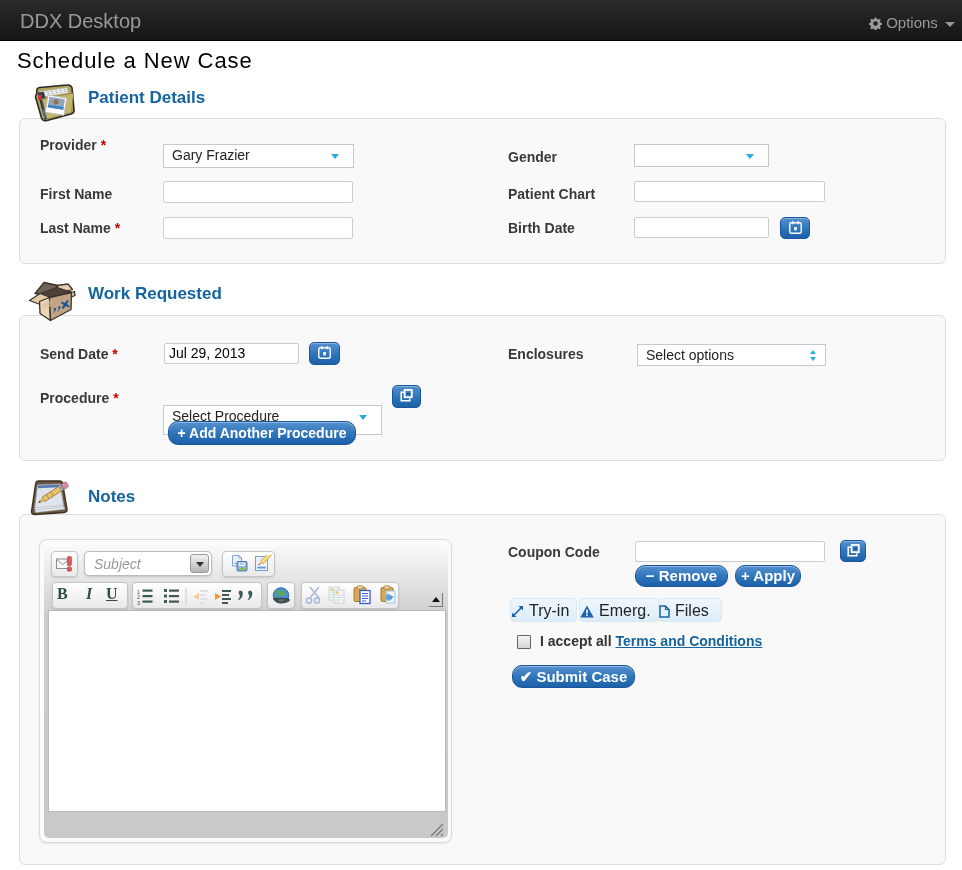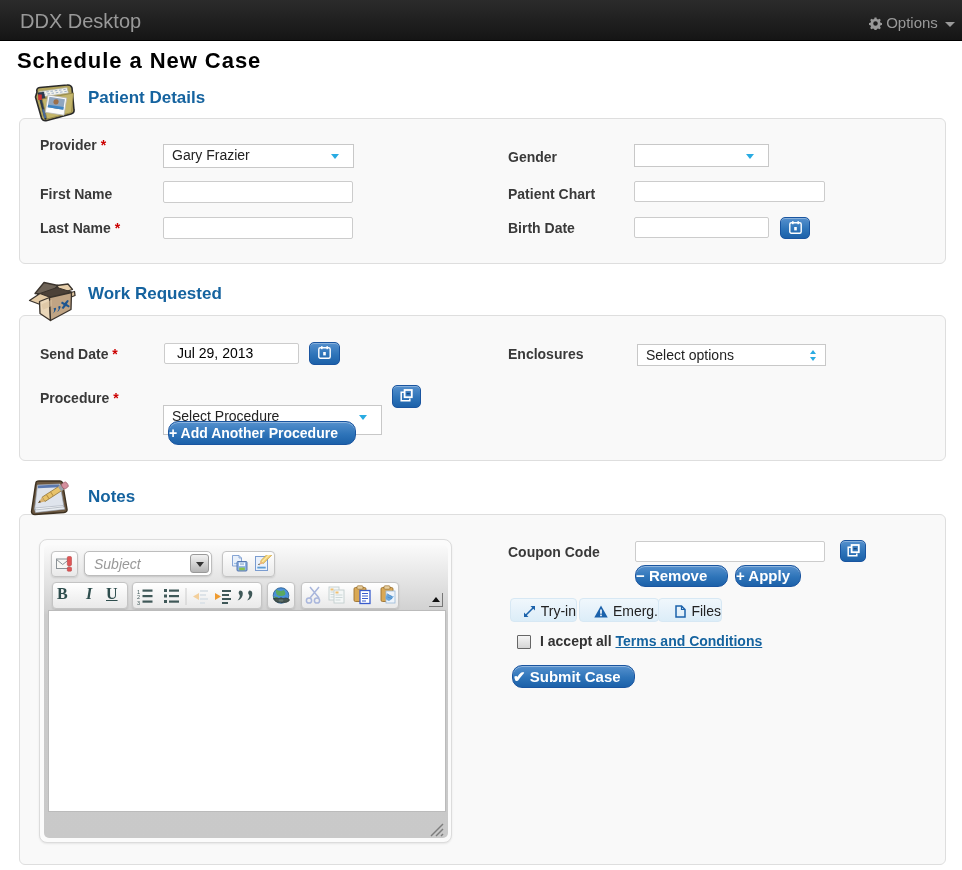--- a/index.html
+++ b/index.html
@@ -1,30 +1,30 @@
 <!DOCTYPE html>
 <html><head><meta charset="utf-8"><style>
 *{margin:0;padding:0;box-sizing:border-box}
 body{width:962px;height:870px;position:relative;background:#fff;font-family:"Liberation Sans",sans-serif;overflow:hidden}
 .abs{position:absolute}
 #navbar{left:0;top:0;width:962px;height:41px;background:linear-gradient(#2b2b2b,#151515);border-bottom:1px solid #000}
 #brand{left:20px;top:10px;font-size:20px;color:#999}
 #opts{right:7px;top:14px;font-size:15px;color:#999}
-h1{position:absolute;left:17px;top:48px;font-size:22px;font-weight:bold;color:#000;letter-spacing:0.95px}
+h1{position:absolute;left:17px;top:48px;font-size:22px;font-weight:normal;color:#000;letter-spacing:0.95px}
 .panel{background:#f9f9f9;border:1px solid #dedede;border-radius:6px;left:19px;width:927px}
 .seclink{font-size:17px;font-weight:bold;color:#15639f;line-height:17px}
 label{font-size:14px;font-weight:bold;color:#393939;white-space:nowrap}
 label .req{color:#cc0000;font-weight:bold}
 .inp{background:#fff;border:1px solid #ccc;border-radius:2px}
 .sel{background:#fff;border:1px solid #c8c8c8;font-size:14px;color:#222;line-height:21px;padding-left:8px;white-space:nowrap}
 .caret-b{position:absolute;width:0;height:0;border-left:4.5px solid transparent;border-right:4.5px solid transparent;border-top:5.5px solid #29abe2;top:9px}
 .btn{background:linear-gradient(#5590cd,#2e74b9 55%,#1c61a9);border:1px solid #1a55a0;border-radius:5px;color:#fff;text-align:center;box-shadow:inset 0 1px 0 rgba(255,255,255,.3)}
-.btnbig{background:linear-gradient(#5590cd,#2e74b9 55%,#1c61a9);border:1px solid #1a55a0;border-radius:10px;color:#fff;font-weight:bold;font-size:14px;box-shadow:inset 0 1px 0 rgba(255,255,255,.35)}
+.btnbig{background:linear-gradient(#5590cd,#2e74b9 55%,#1c61a9);border:1px solid #1a55a0;border-radius:10px;color:#fff;font-weight:bold;font-size:14px;text-align:center;box-shadow:inset 0 1px 0 rgba(255,255,255,.35)}
 .tbtn{position:absolute;background:linear-gradient(#ffffff,#e9e9e9);border:1px solid #c4c4c4;border-radius:4px;text-align:center;box-shadow:0 1px 2px rgba(0,0,0,.12)}
-.tab{background:linear-gradient(#f0f7fc,#dcedf8);border:1px solid #d7e8f4;border-radius:4px;font-size:14px;color:#222;text-align:right}
+.tab{background:linear-gradient(#f0f7fc,#dcedf8);border:1px solid #d7e8f4;border-radius:4px;font-size:16px;color:#222;text-align:left}
 </style></head><body>
 
 <div class="abs" id="navbar"></div>
 <div class="abs" id="brand">DDX Desktop</div>
 <div class="abs" id="opts"><svg width="13" height="13" viewBox="0 0 16 16" style="vertical-align:-2px;margin-right:4px">
       <path fill="#999" d="M6.8,0.5 h2.4 l0.4,1.9 a6,6 0 0 1 1.6,0.66 l1.63-1.03 l1.7,1.7 L13.5,5.36 a6,6 0 0 1 0.66,1.6 l1.9,0.4 v2.4 l-1.9,0.4 a6,6 0 0 1 -0.66,1.6 l1.03,1.63 l-1.7,1.7 L11.2,14.1 a6,6 0 0 1 -1.6,0.66 l-0.4,1.9 H6.8 l-0.4,-1.9 a6,6 0 0 1 -1.6,-0.66 l-1.63,1.03 l-1.7,-1.7 L2.5,11.8 a6,6 0 0 1 -0.66,-1.6 L-0.06,9.8 v-2.4 l1.9,-0.4 a6,6 0 0 1 0.66,-1.6 L1.47,3.77 l1.7,-1.7 L4.8,3.1 a6,6 0 0 1 1.6,-0.66 Z M8,5.2 a2.8,2.8 0 1 0 0,5.6 a2.8,2.8 0 1 0 0,-5.6 Z"></path>
     </svg>Options <span style="display:inline-block;width:0;height:0;border-left:5px solid transparent;border-right:5px solid transparent;border-top:5px solid #999;vertical-align:1px;margin-left:3px"></span></div>
 <h1>Schedule a New Case</h1>
 
 <svg class="abs" id="icon1" style="left:30px;top:84px;z-index:3" width="47" height="38" viewBox="0 0 47 38">
@@ -78,21 +78,21 @@
 <path d="M22.5,18.5 L44.5,13.5 L44,30.5 L23.5,41.5 Z" fill="#c0a484" stroke="#3a332c" stroke-width="1.3" stroke-linejoin="round"></path>
 <path d="M14.5,25.5 L25,20.5 L24.8,27 L16,30.8 Z" fill="#d9bf9c" opacity="0.6"></path>
 <path d="M26.5,29.5 q3.5,-2 2.3,1.3 q-1.2,3.4 -3.5,4 q3,-2.6 1.2,-5.3 Z" fill="#1d5590"></path>
 <path d="M31,27.8 q3.5,-2 2.3,1.3 q-1.2,3.4 -3.5,4 q3,-2.6 1.2,-5.3 Z" fill="#1d5590"></path>
 <path d="M35,22.5 l2.6,1.6 l2.7,-3.2 l1.6,0.9 l-2,3.3 l2.9,1.9 l-1,1.6 l-2.9,-1.6 l-2.6,3.1 l-1.7,-1 l2.1,-3.1 l-2.7,-1.7 Z" fill="#1d5590"></path>
 </svg>
 <div class="abs seclink" style="left:88px;top:285px">Work Requested</div>
 <div class="abs panel" style="top:315px;height:146px"></div>
 
 <label class="abs" style="left:40px;top:346px">Send Date <span class="req">*</span></label>
-<div class="abs inp" style="left:164px;top:343px;width:135px;height:21px;font-size:14px;line-height:19px;padding-left:12px">Jul 29, 2013</div>
+<div class="abs inp" style="left:164px;top:343px;width:135px;height:21px;font-size:14px;line-height:19px;padding-left:4px">Jul 29, 2013</div>
 <div class="abs btn" style="left:309px;top:342px;width:31px;height:23px"><svg width="13" height="13" viewBox="0 0 13 13" style="vertical-align:-2px">
       <rect x="0.8" y="1.8" width="11.4" height="10.4" rx="1.5" fill="none" stroke="#fff" stroke-width="1.4"></rect>
       <rect x="3" y="0.2" width="1.6" height="3" fill="#fff"></rect>
       <rect x="8.4" y="0.2" width="1.6" height="3" fill="#fff"></rect>
       <rect x="5.2" y="6" width="2.6" height="3.4" fill="#fff"></rect>
     </svg></div>
 <label class="abs" style="left:508px;top:346px">Enclosures</label>
 <div class="abs sel" style="left:637px;top:344px;width:189px;height:22px">Select options<span style="position:absolute;right:9px;top:5px;width:0;height:0;border-left:3px solid transparent;border-right:3px solid transparent;border-bottom:4px solid #29abe2"></span><span style="position:absolute;right:9px;top:12px;width:0;height:0;border-left:3px solid transparent;border-right:3px solid transparent;border-top:4px solid #29abe2"></span></div>
 <label class="abs" style="left:40px;top:390px">Procedure <span class="req">*</span></label>
 <div class="abs sel" style="left:163px;top:405px;width:219px;height:30px">Select Procedure<span class="caret-b" style="right:14px"></span></div>

